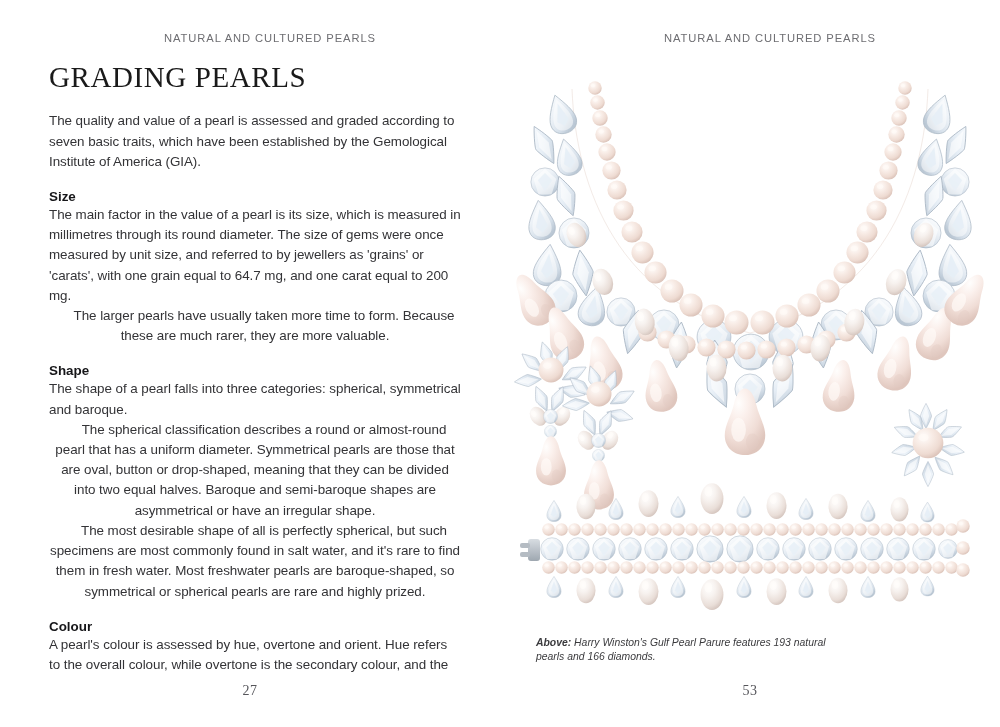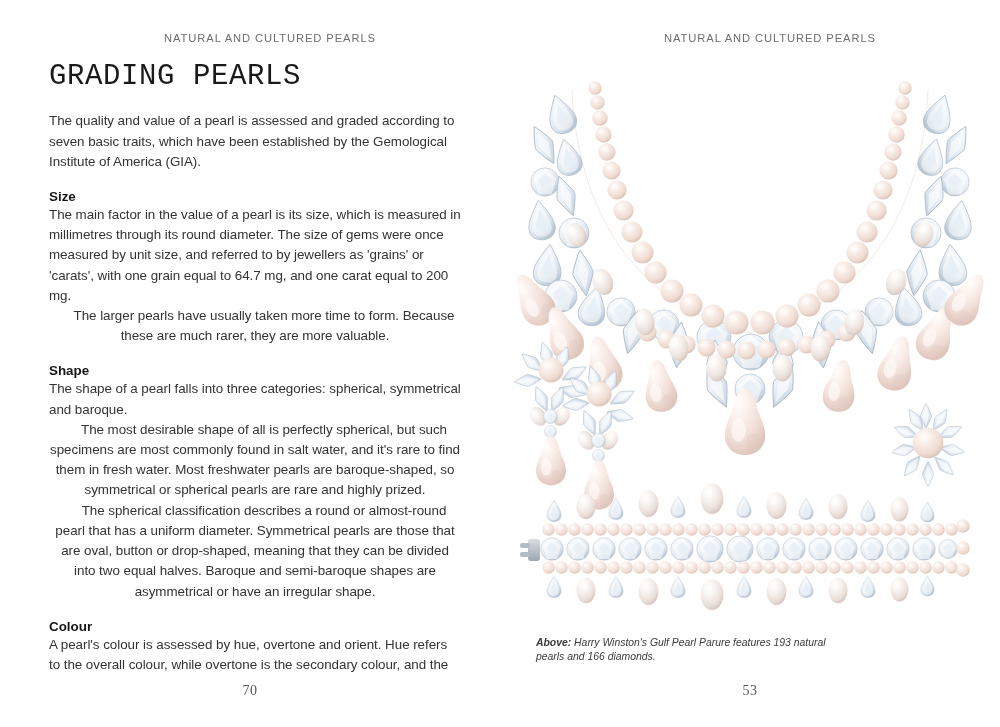--- a/index.html
+++ b/index.html
@@ -48,21 +48,21 @@
   .folio.right { left: 500px; width: 500px; text-align: center; }
 
   
   .page-left {
     position: absolute;
     left: 49px;
     top: 62px;
     width: 412px;
   }
   .chapter-title {
-    font-family: Liberation Mono, monospace;
+    font-family: Liberation Serif, serif;
     font-size: 29px;
     font-weight: 400;
     letter-spacing: 0.6px;
     color: #1a1a1a;
     margin: 0 0 19px 0;
     line-height: 1.05;
   }
   .body-p {
     font-family: "Liberation Sans", sans-serif;
     font-size: 13.4px;
@@ -122,28 +122,28 @@
     <h1 class="chapter-title">GRADING PEARLS</h1>
 
     <p class="body-p">The quality and value of a pearl is assessed and graded according to seven basic traits, which have been established by the Gemological Institute of America (GIA).</p>
 
     <div class="sub-head">Size</div>
     <p class="body-p">The main factor in the value of a pearl is its size, which is measured in millimetres through its round diameter. The size of gems were once measured by unit size, and referred to by jewellers as 'grains' or 'carats', with one grain equal to 64.7 mg, and one carat equal to 200 mg.</p>
     <p class="body-p indent">The larger pearls have usually taken more time to form. Because these are much rarer, they are more valuable.</p>
 
     <div class="sub-head">Shape</div>
     <p class="body-p">The shape of a pearl falls into three categories: spherical, symmetrical and baroque.</p>
+    <p class="body-p indent">The spherical classification describes a round or almost-round pearl that has a uniform diameter. Symmetrical pearls are those that are oval, button or drop-shaped, meaning that they can be divided into two equal halves. Baroque and semi-baroque shapes are asymmetrical or have an irregular shape.</p>
     <p class="body-p indent">The most desirable shape of all is perfectly spherical, but such specimens are most commonly found in salt water, and it's rare to find them in fresh water. Most freshwater pearls are baroque-shaped, so symmetrical or spherical pearls are rare and highly prized.</p>
-    <p class="body-p indent">The spherical classification describes a round or almost-round pearl that has a uniform diameter. Symmetrical pearls are those that are oval, button or drop-shaped, meaning that they can be divided into two equal halves. Baroque and semi-baroque shapes are asymmetrical or have an irregular shape.</p>
 
     <div class="sub-head">Colour</div>
     <p class="body-p">A pearl's colour is assessed by hue, overtone and orient. Hue refers to the overall colour, while overtone is the secondary colour, and the</p>
   </div>
 
-  <div class="folio left">70</div>
+  <div class="folio left">27</div>
 
   <div class="running-head right">NATURAL AND CULTURED PEARLS</div>
 
   <div class="page-right">
 
     <div class="plate">
       <svg width="480" height="560" viewBox="0 0 480 560" xmlns="http://www.w3.org/2000/svg">
         <defs>
           <radialGradient id="pg" cx="36%" cy="30%" r="72%">
             <stop offset="0%" stop-color="#fffdfc"></stop>

